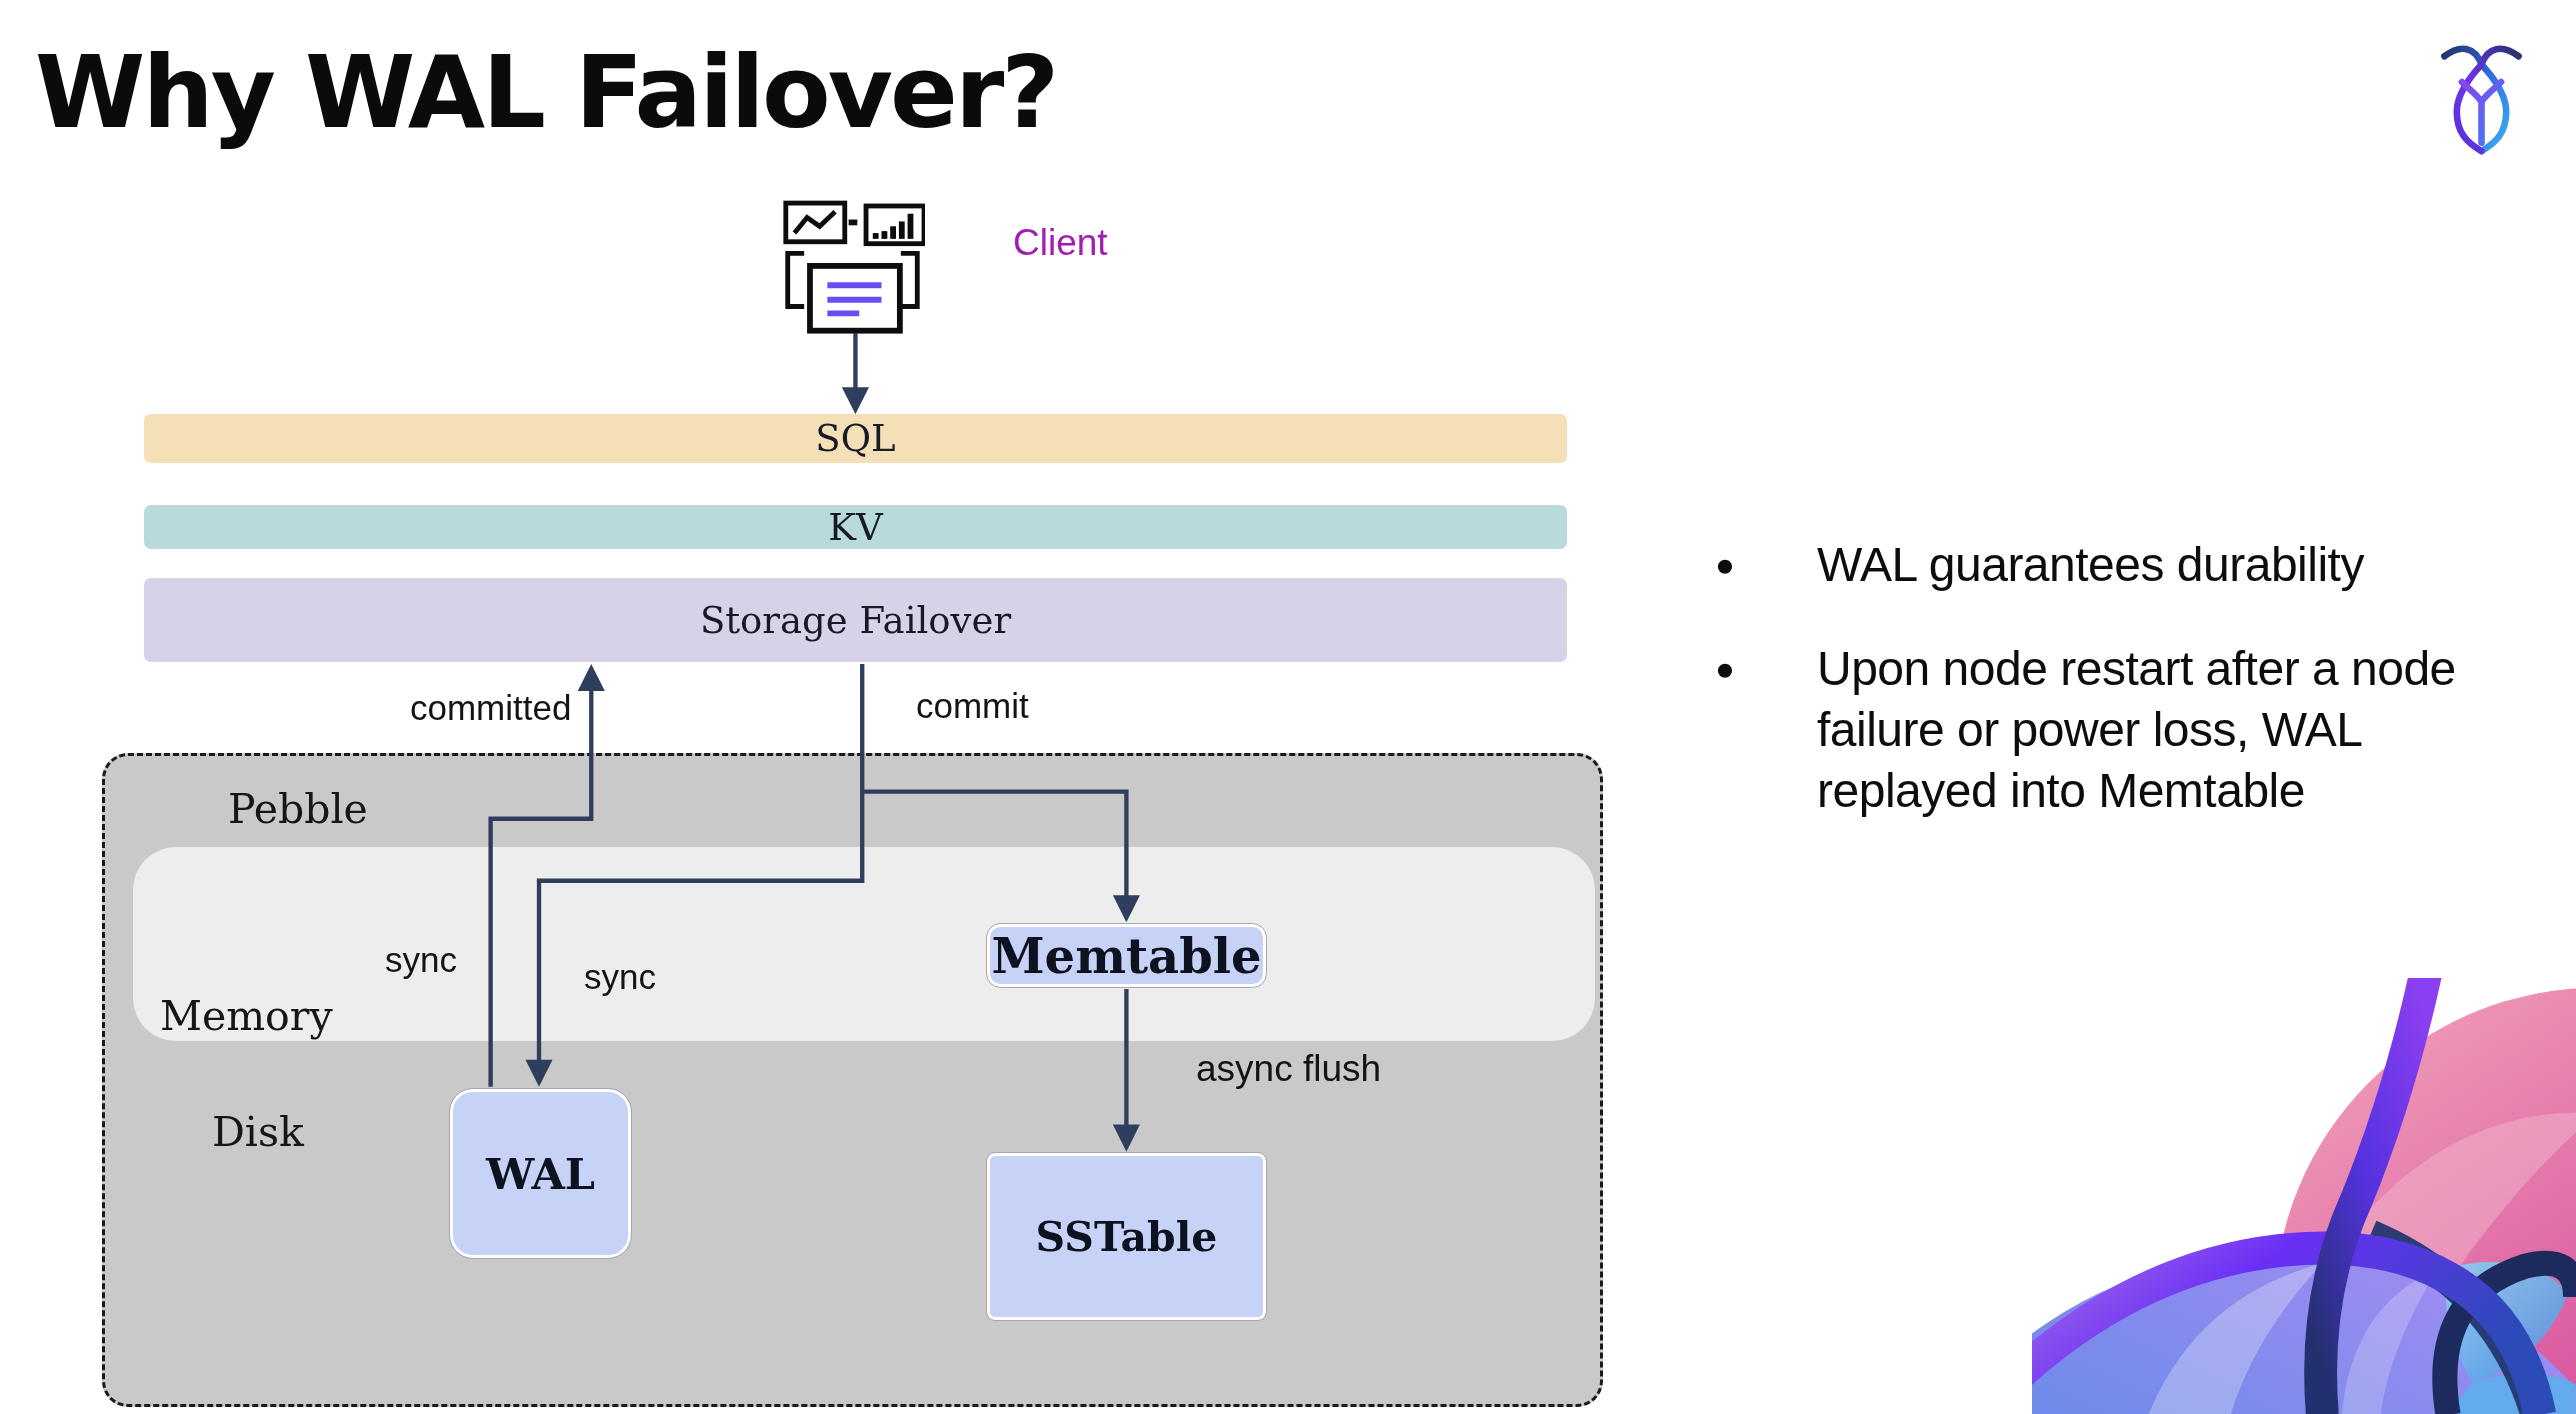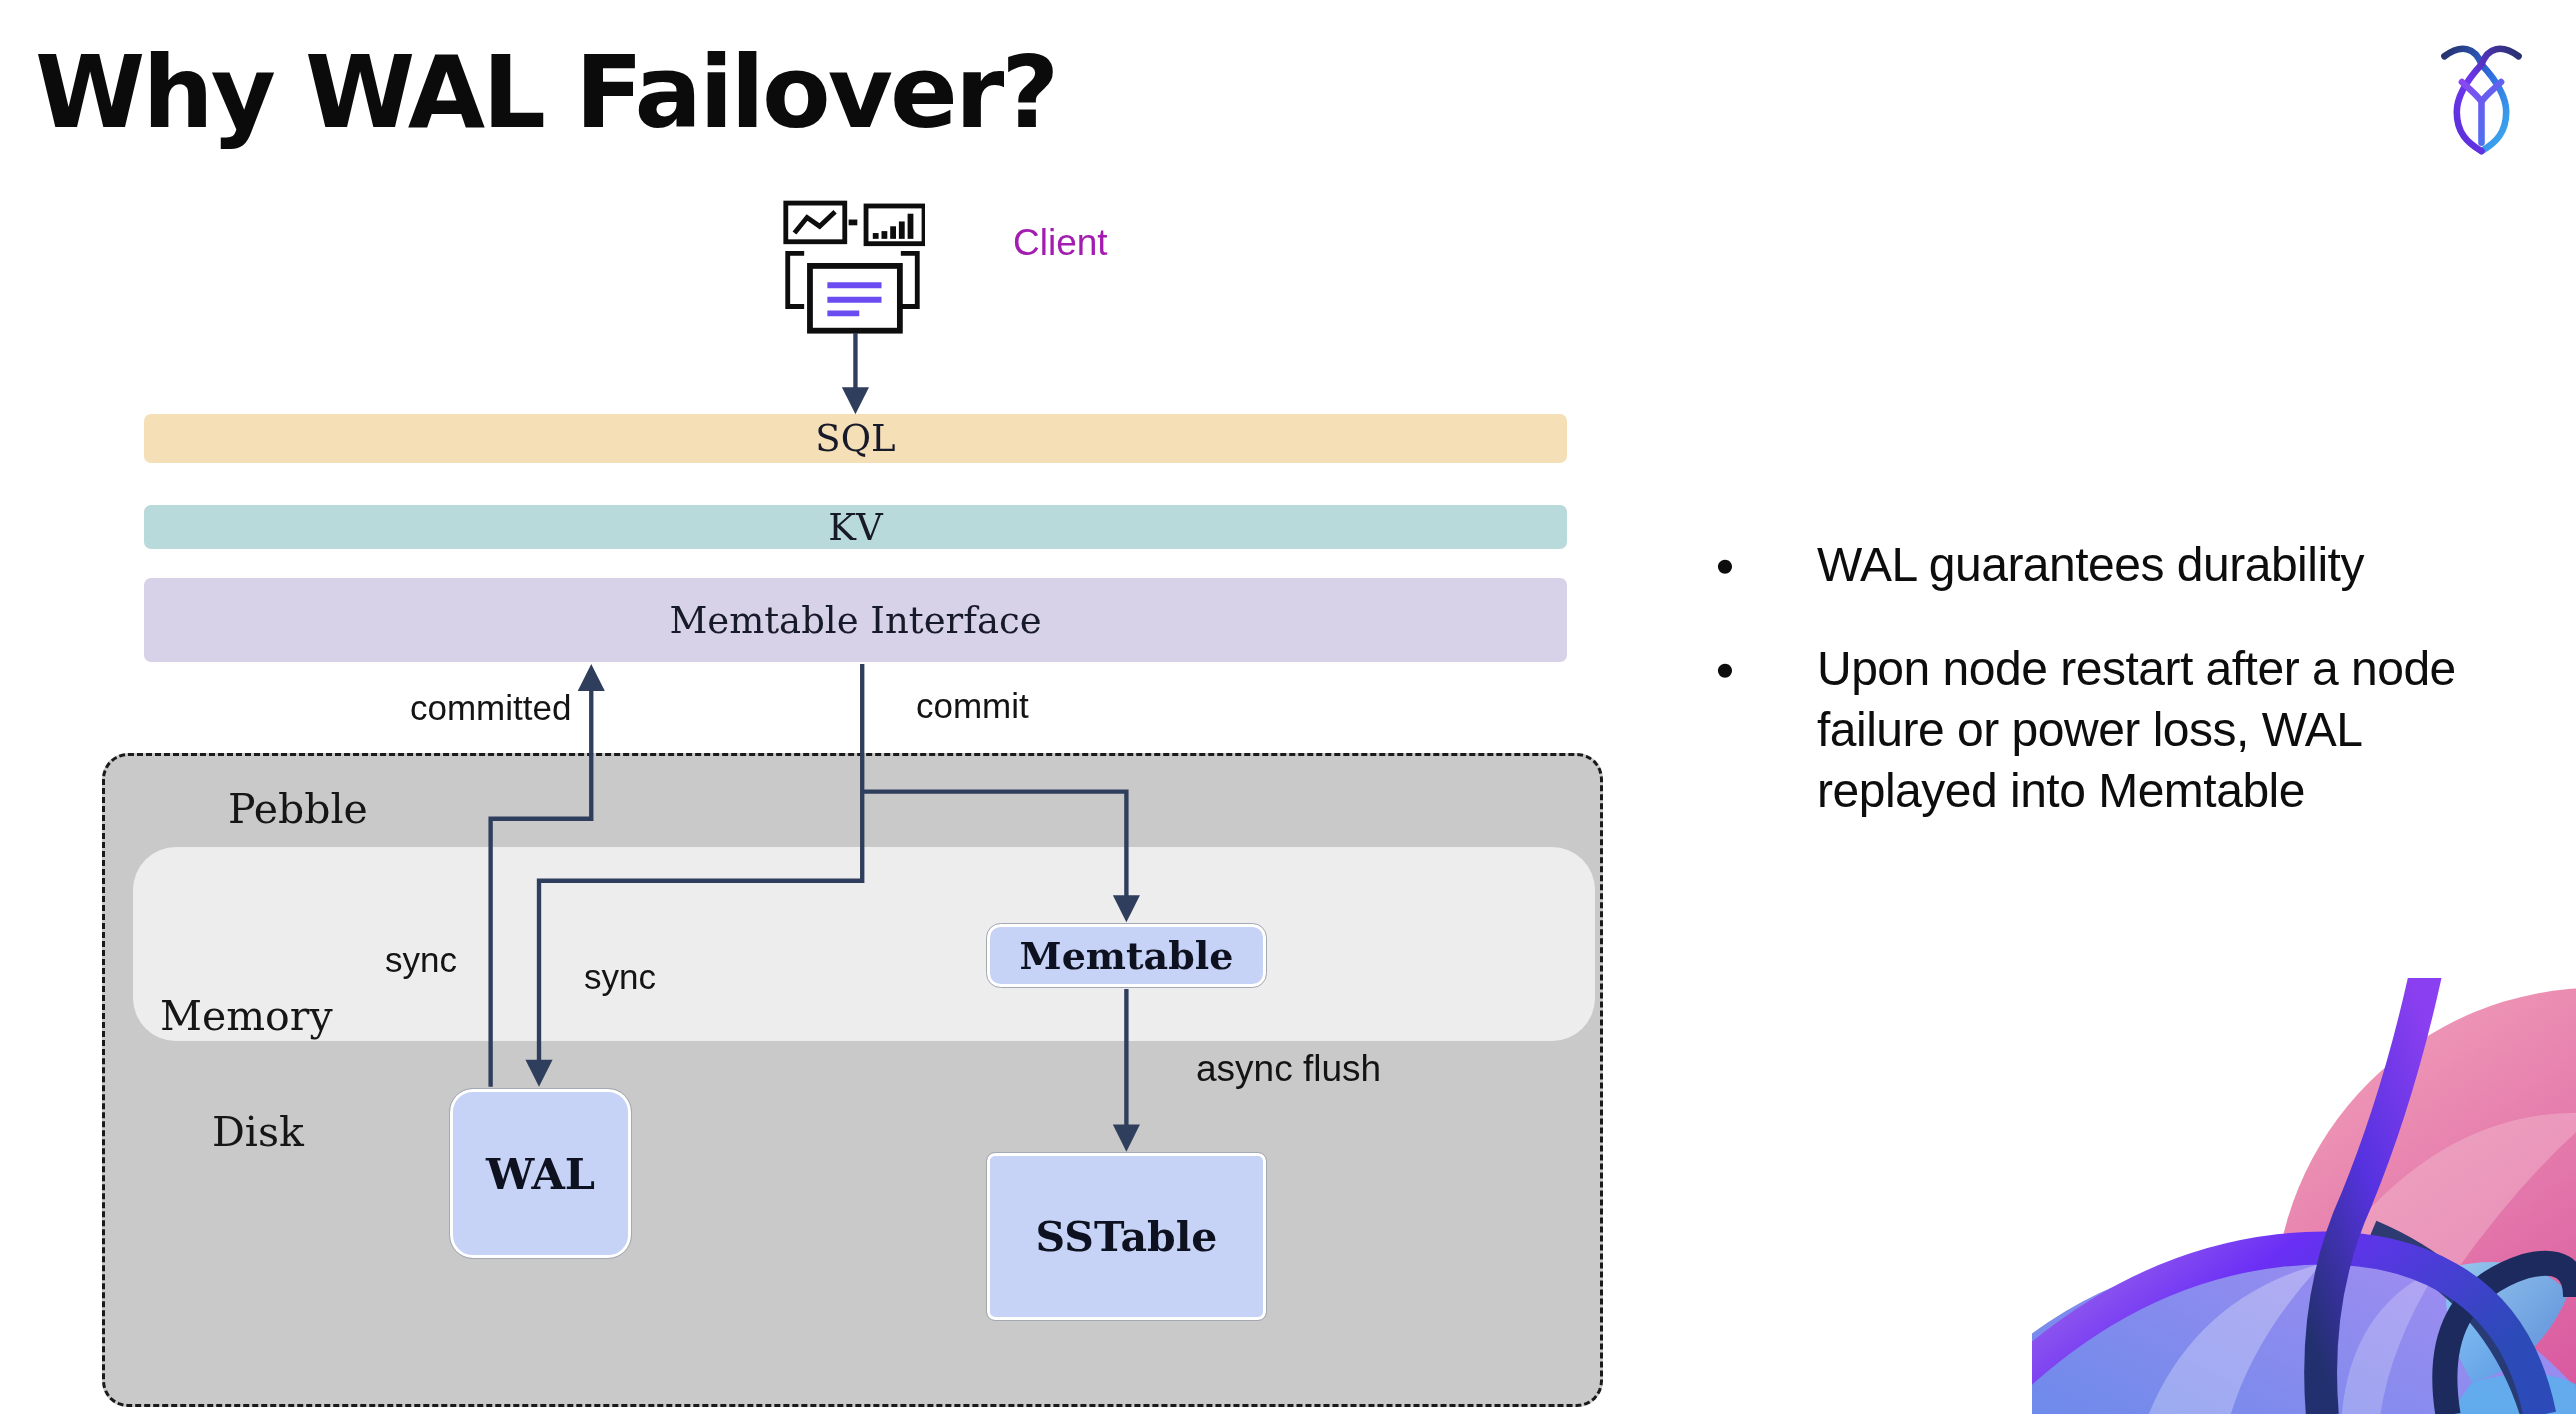--- a/index.html
+++ b/index.html
@@ -43,21 +43,21 @@
   .lbl-disk   { left:107px; top:356px; }
 
   .node-box {
     position:absolute; box-sizing:border-box; background:var(--box-fill);
     border:3.9px solid #ffffff; outline:1px solid #a3a8b2;
     display:flex; align-items:center; justify-content:center;
     font-family:"DejaVu Serif","Liberation Serif",serif; font-weight:bold;
     font-size:43px; color:#0e1220;
   }
   .box-wal      { left:450px;  top:1089px; width:181px; height:169px; border-radius:23px; }
-  .box-memtable { left:987px; top:924px;  width:279px; height:63px;  border-radius:13.5px; font-size:38px;justify-content:center; }
+  .box-memtable { left:987px; top:924px;  width:279px; height:63px;  border-radius:13.5px; font-size:48px;justify-content:center; }
   .box-sstable  { left:987px; top:1153px; width:279px; height:167px; border-radius:8px; font-size:41px; }
 
   .edge-label { position:absolute; font-size:35px; color:#141414; line-height:1.1; }
   .lbl-committed { left:410px;  top:689px; }
   .lbl-commit    { left:916px;  top:687px; }
   .lbl-sync-l    { left:385px;  top:941px; }
   .lbl-sync-r    { left:584px;  top:958px; }
   .lbl-async     { left:1196px; top:1049px; font-size:37px; }
 
   .arrow-overlay { position:absolute; left:0; top:0; pointer-events:none; }
@@ -119,21 +119,21 @@
   </svg>
   <div class="client-label">Client</div>
 
   <div class="layer-bar bar-sql">
     <span>SQL</span>
   </div>
   <div class="layer-bar bar-kv">
     <span>KV</span>
   </div>
   <div class="layer-bar bar-storage">
-    <span>Memtable Interface</span>
+    <span>Storage Failover</span>
   </div>
 
   <div class="edge-label lbl-committed">committed</div>
   <div class="edge-label lbl-commit">commit</div>
 
   <div class="pebble">
     <div class="memory-band"></div>
     <div class="zone-label lbl-pebble">Pebble</div>
     <div class="zone-label lbl-memory">Memory</div>
     <div class="zone-label lbl-disk">Disk</div>

